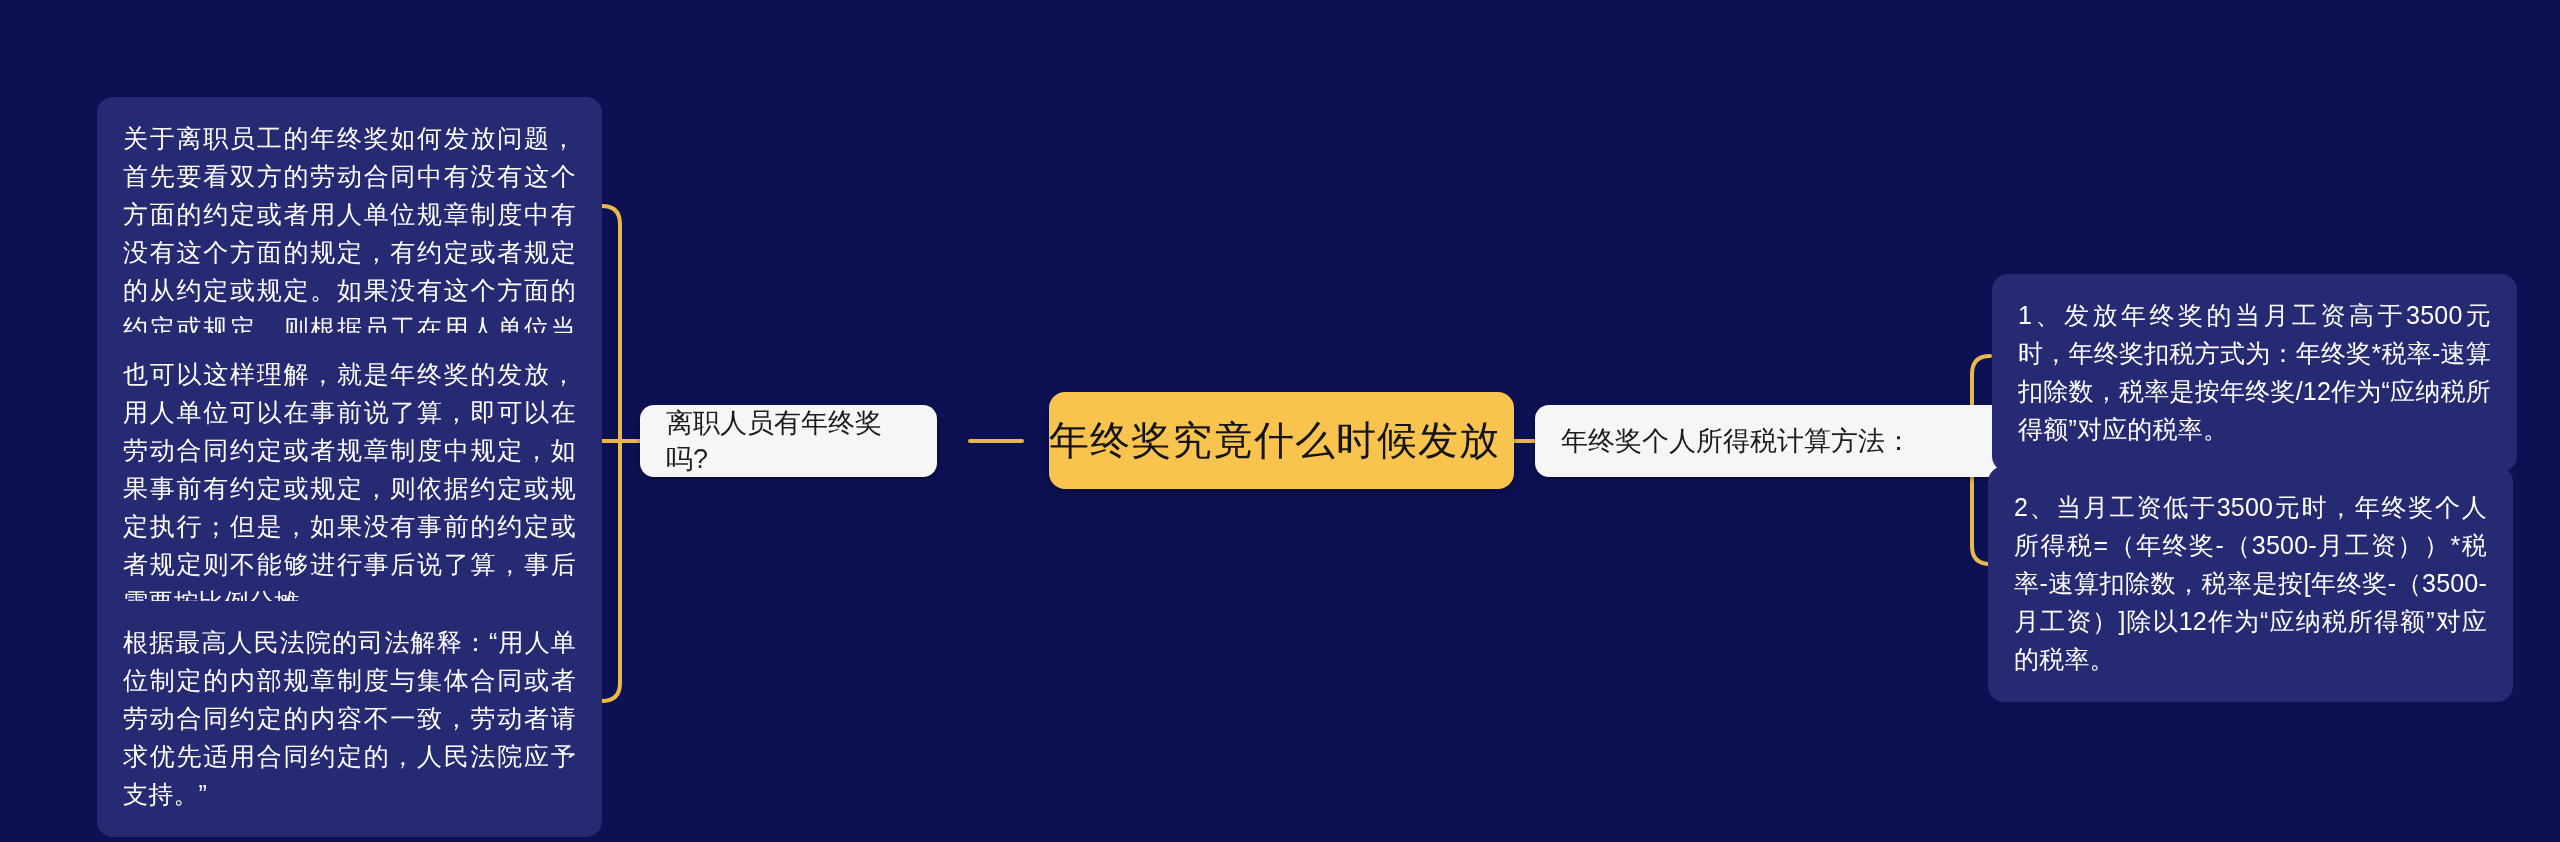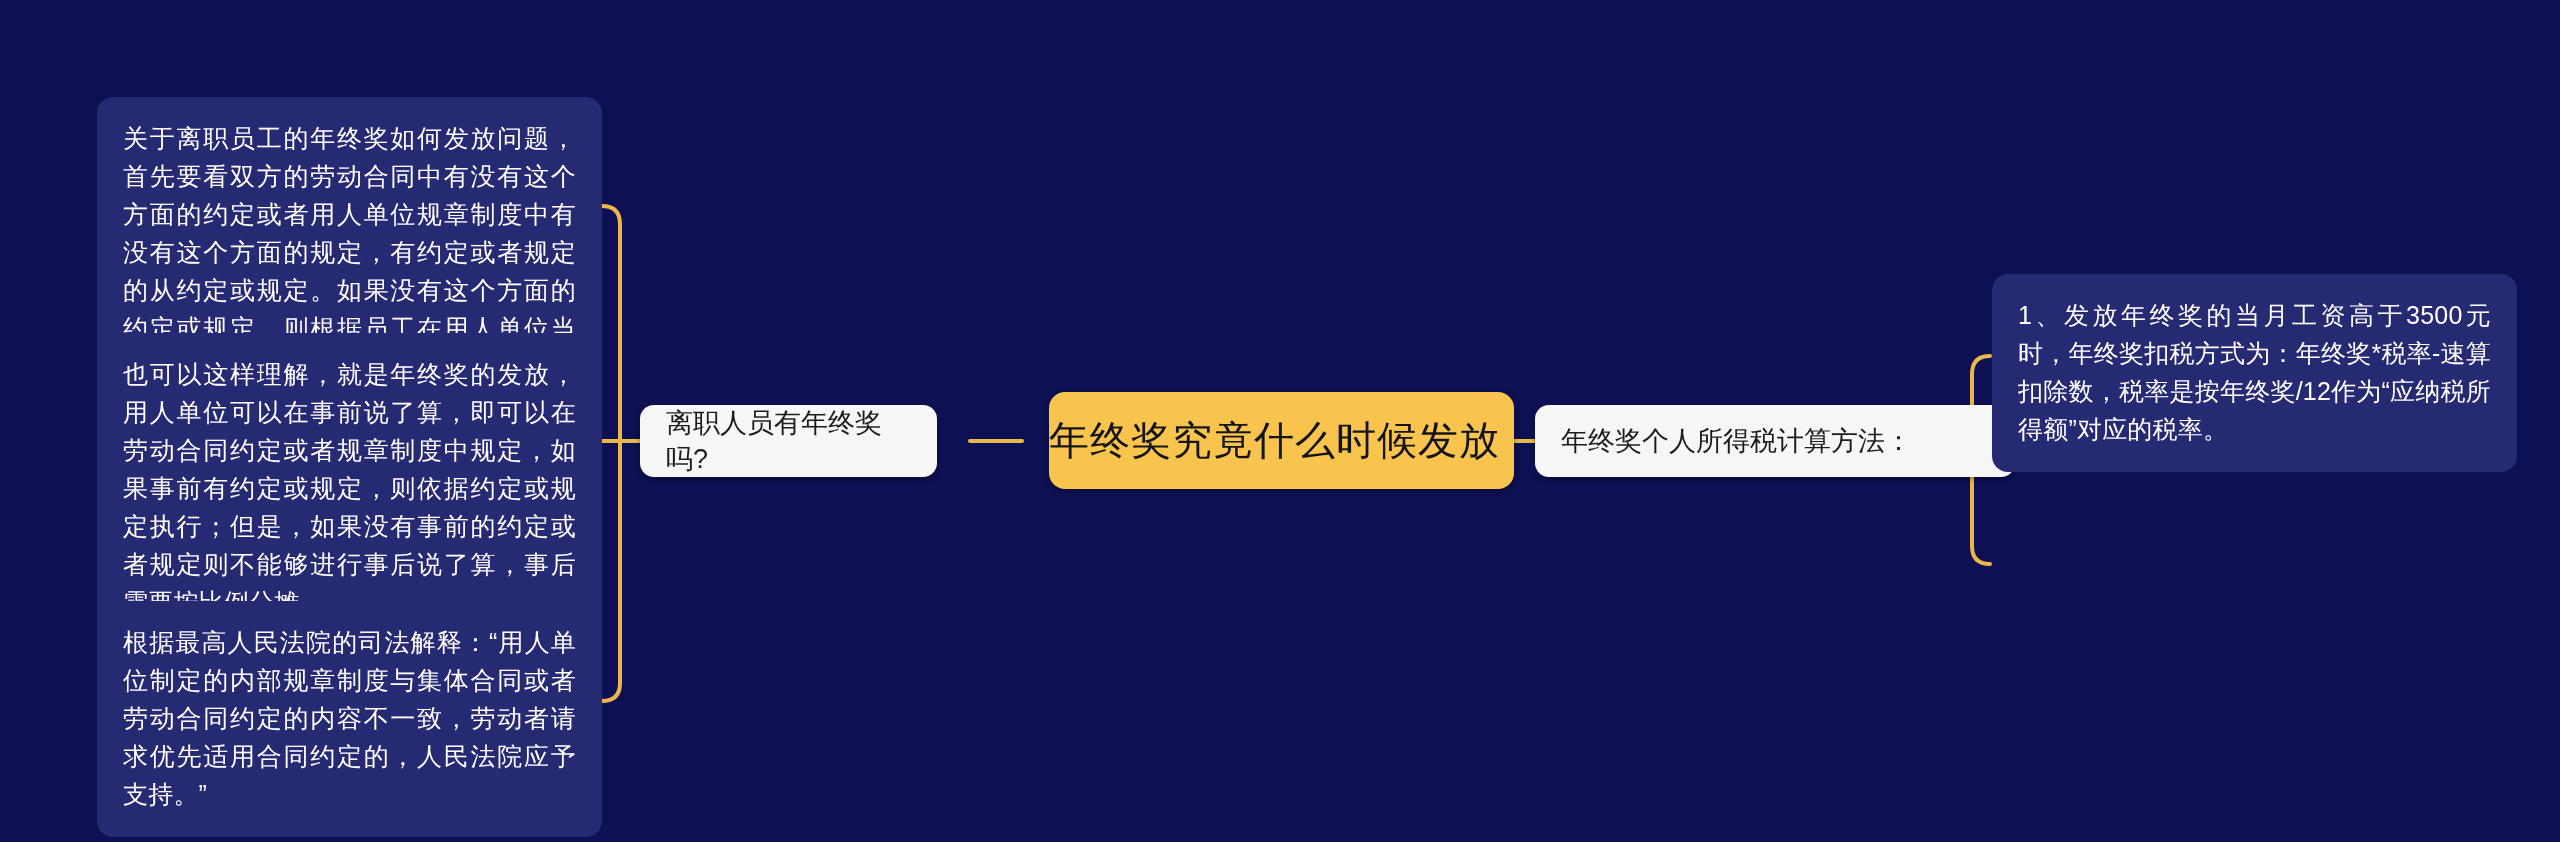--- a/index.html
+++ b/index.html
@@ -134,14 +134,17 @@
   </div>
 
   <div class="node branch" id="branch-right">
     <span>年终奖个人所得税计算方法：</span>
   </div>
 
   <div class="node leaf" id="leaf-r1">
     <span>1、发放年终奖的当月工资高于3500元时，年终奖扣税方式为：年终奖*税率-速算扣除数，税率是按年终奖/12作为“应纳税所得额”对应的税率。</span>
   </div>
 
+  <div class="node leaf" id="leaf-r2">
+    <span>2、当月工资低于3500元时，年终奖个人所得税=（年终奖-（3500-月工资））*税率-速算扣除数，税率是按[年终奖-（3500-月工资）]除以12作为“应纳税所得额”对应的税率。</span>
+  </div>
 
 </div>
 
 </body></html>

